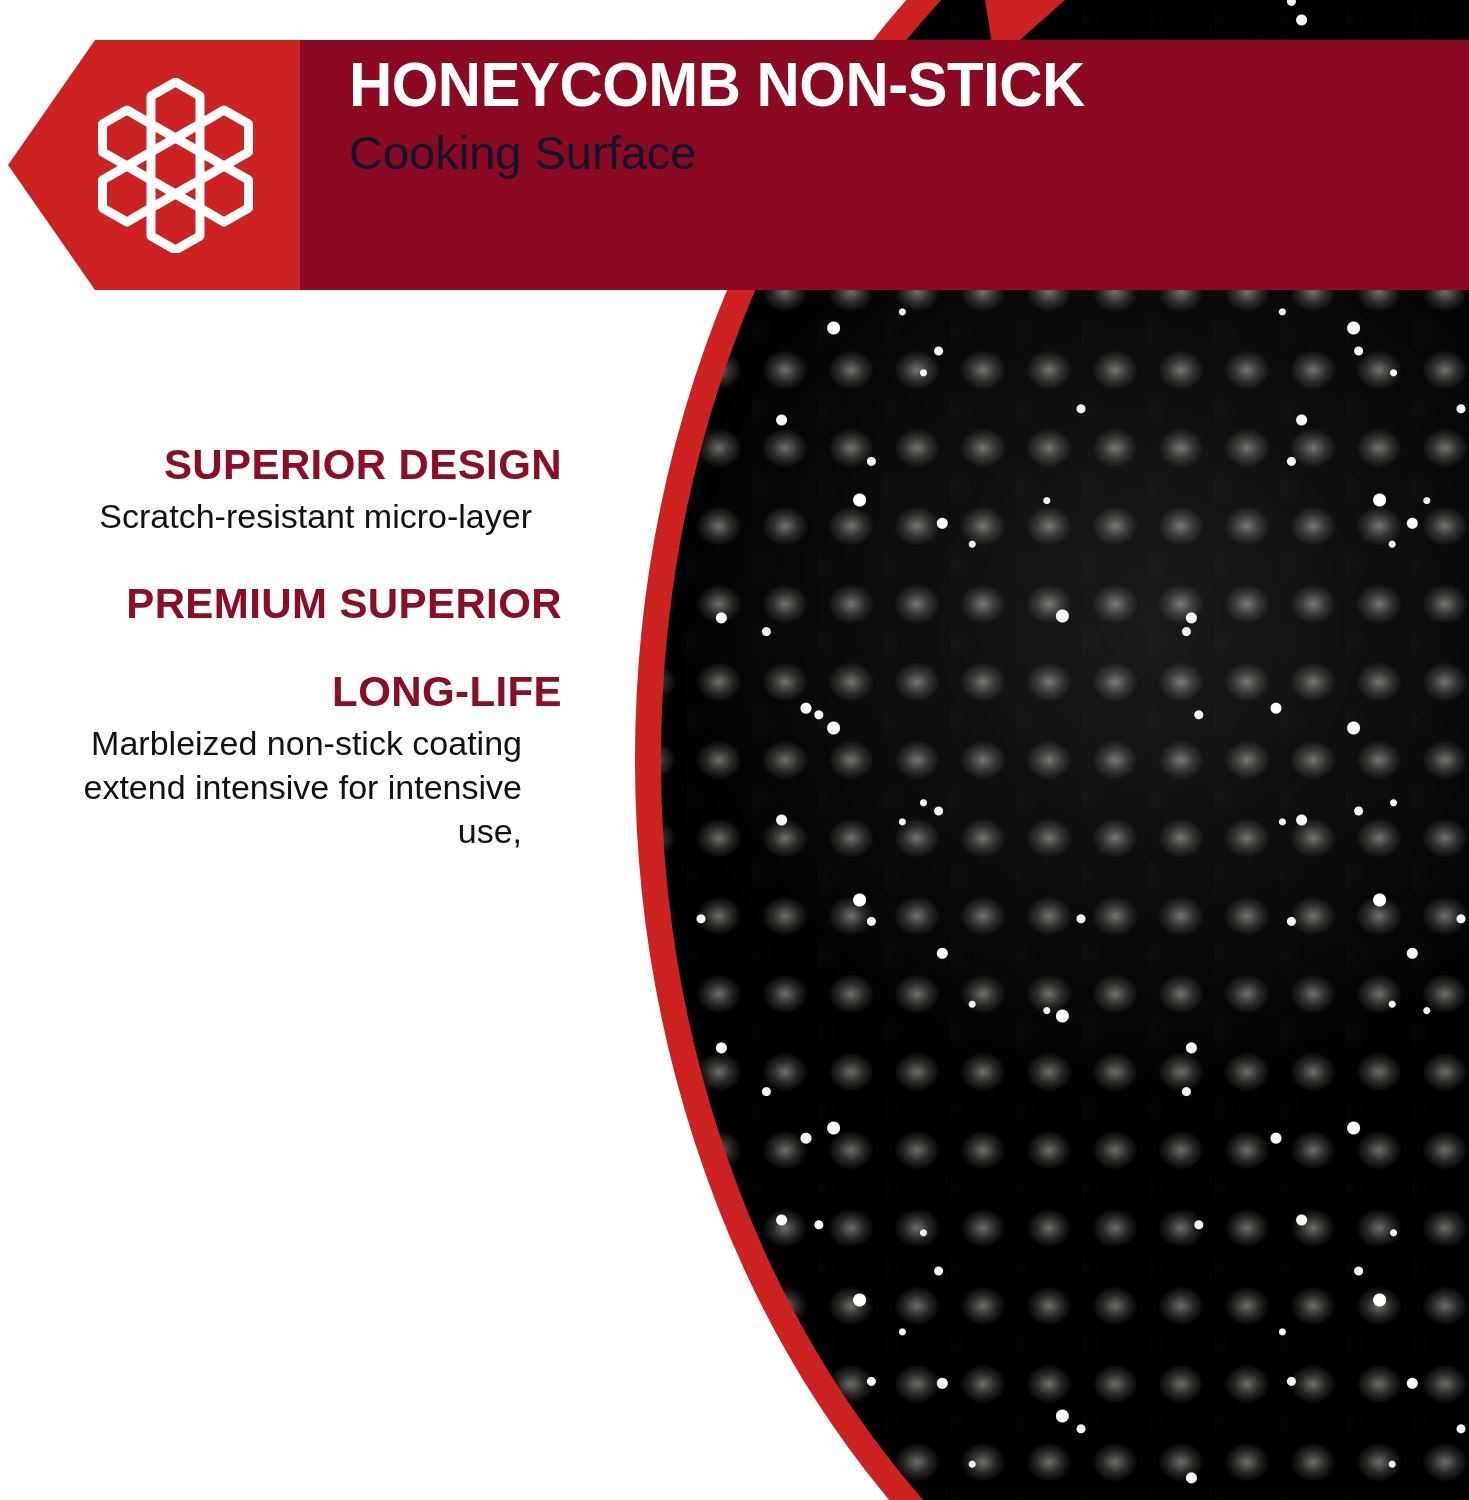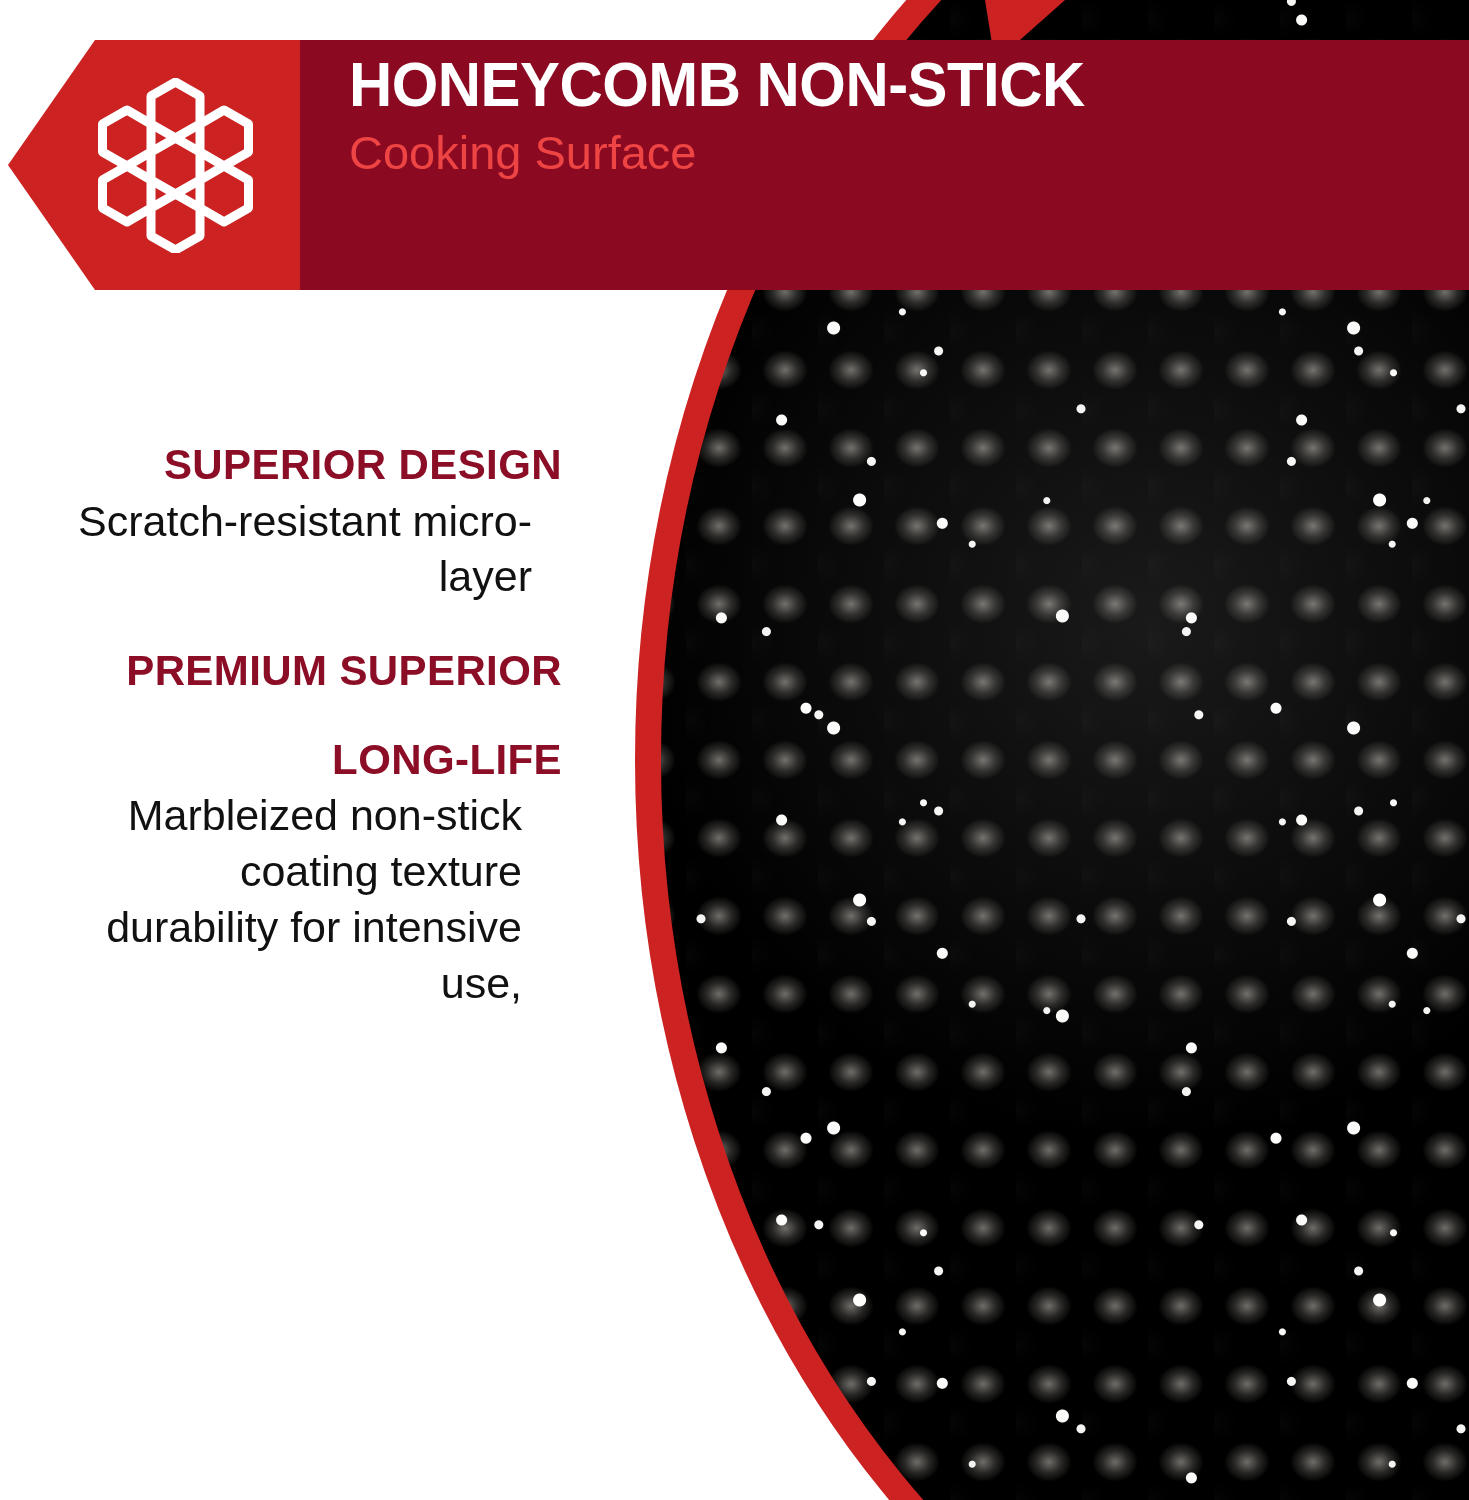--- a/index.html
+++ b/index.html
@@ -126,21 +126,21 @@
     color:#ffffff;
     font-size:63px;
     font-weight:bold;
     letter-spacing:-0.5px;
     line-height:1.02;
     white-space:nowrap;
     transform:scaleX(.95);
     transform-origin:left center;
   }
   .banner-sub{
-    color:#ef4444;
+    color:#0f172a;
     font-size:47px;
     font-weight:normal;
     line-height:1.08;
     margin-top:12px;
     white-space:nowrap;
   }
 
   
   .features{
     position:absolute;left:62px;top:443px;width:500px;
@@ -151,21 +151,21 @@
     color:#8b0e26;
     font-size:42px;
     font-weight:bold;
     letter-spacing:.4px;
     line-height:1.06;
     margin:0 0 6px 0;
     white-space:nowrap;
   }
   .f-body{
     color:#111111;
-    font-size:43px;
+    font-size:34px;
     font-weight:normal;
     line-height:1.30;
     margin:0;
     max-width:470px;
   }
   .f1 .f-body{max-width:470px;}
   .f2 .f-body{max-width:400px;}
   .f3 .f-body{max-width:460px;}
 </style>
 </head>
@@ -229,18 +229,18 @@
       <p class="f-head">SUPERIOR DESIGN</p>
       <p class="f-body">Scratch-resistant micro-layer</p>
     </div>
 
     <div class="feature f2">
       <p class="f-head">PREMIUM SUPERIOR</p>
     </div>
 
     <div class="feature f3">
       <p class="f-head">LONG-LIFE</p>
-      <p class="f-body">Marbleized non-stick coating texture durability for intensive use,</p>
+      <p class="f-body">Marbleized non-stick coating extend intensive for intensive use,</p>
     </div>
 
   </div>
 
 </div>
 
 </body></html>

